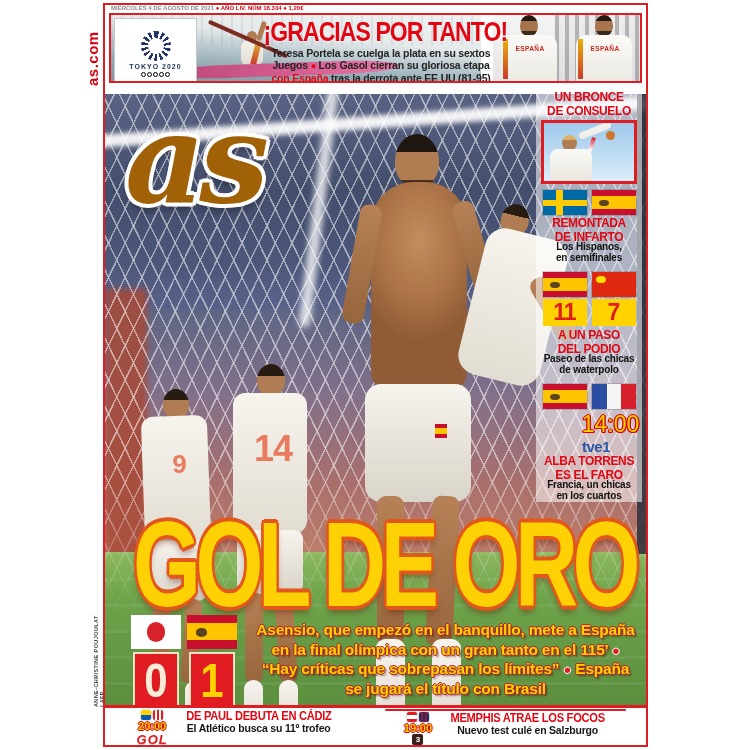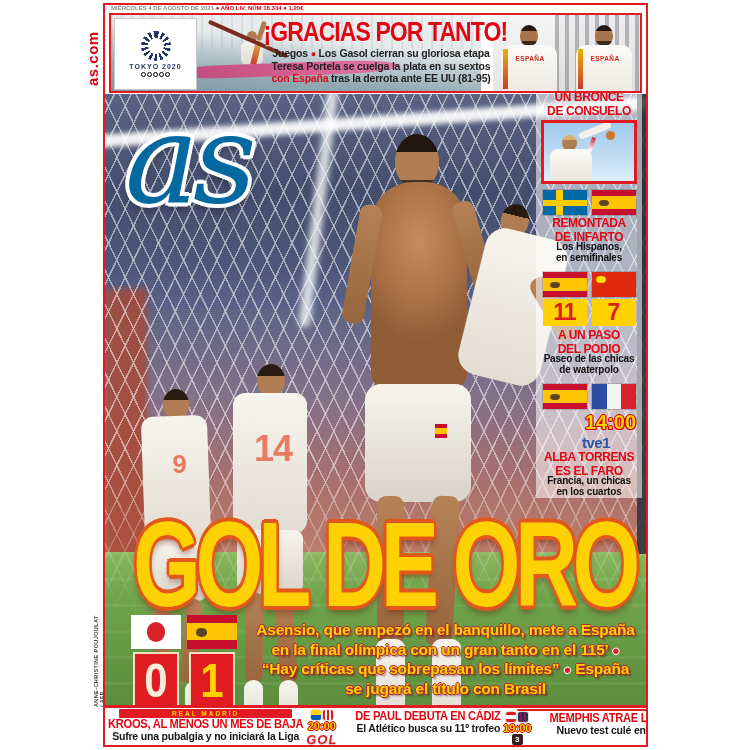--- a/index.html
+++ b/index.html
@@ -13,21 +13,21 @@
       color:#d6000f;font-weight:900;font-size:15px;letter-spacing:.5px;
       writing-mode:vertical-rl;transform:rotate(180deg);}
   .vert-credit{position:absolute;left:93px;top:612px;width:10px;height:95px;
       color:#444;font-size:5.5px;font-weight:700;letter-spacing:.4px;
       writing-mode:vertical-rl;transform:rotate(180deg);}
   
   .dateline{position:absolute;top:0px;left:6px;right:6px;height:8px;font-size:6px;
       font-weight:700;white-space:nowrap;}
   .dl-grey{color:#8a8a8a;} .dl-red{color:#d6000f;}
   
-  .banner{position:absolute;top:8px;left:4px;right:4px;height:80px;border:2px solid #e01b22;
+  .banner{position:absolute;top:8px;left:4px;right:4px;height:70px;border:2px solid #e01b22;
       background:#fff;z-index:15;overflow:hidden;}
   .kayak-photo{position:absolute;left:0;top:0;width:370px;height:100%;
       background:linear-gradient(185deg,#f0f2f2 0%,#e4e9ea 38%,#bccbd1 55%,#93aab4 75%,#7e98a4 100%);}
   .kayak-streaks{position:absolute;inset:0;opacity:.5;
       background:repeating-linear-gradient(90deg,rgba(110,120,130,.25) 0 2px,transparent 2px 10px);
       height:45%;}
   .kayak-hull{position:absolute;left:58px;top:48px;width:230px;height:13px;background:linear-gradient(90deg,#b94a79,#d95f92 60%,#e27aa6);border-radius:45%/90%;transform:rotate(-2deg);}
   .kayak-paddler{position:absolute;left:128px;top:16px;width:26px;height:34px;}
   .kp-head{position:absolute;left:8px;top:0;width:10px;height:11px;border-radius:50%;background:#b07c51;}
   .kp-body{position:absolute;left:2px;top:10px;width:22px;height:24px;border-radius:6px;background:linear-gradient(180deg,#f5f2ea,#e0dcd2);}
@@ -80,22 +80,22 @@
       background:
         repeating-linear-gradient(64deg,rgba(255,255,255,.8) 0 1.5px,transparent 1.5px 15px),
         repeating-linear-gradient(-64deg,rgba(255,255,255,.8) 0 1.5px,transparent 1.5px 15px);
       -webkit-mask-image:linear-gradient(180deg,#000 70%,transparent 100%);
       mask-image:linear-gradient(180deg,#000 70%,transparent 100%);}
   .ph-bar1{position:absolute;left:-20px;top:20px;width:115%;height:13px;background:rgba(255,255,255,.92);
       transform:rotate(-4deg);filter:blur(2.5px);border-radius:7px;}
   .ph-bar2{position:absolute;left:208px;top:-6px;width:11px;height:240px;background:rgba(255,255,255,.8);
       transform:rotate(7deg);filter:blur(3px);border-radius:6px;}
   .ph-post{position:absolute;right:0;top:0;width:9px;height:460px;background:#2b2f3a;opacity:.85;}
-  .as-logo{position:absolute;left:20px;top:-12px;z-index:5;color:#0369a1;
-      font-family:"DejaVu Serif",serif;font-style:italic;font-weight:normal;font-size:124px;line-height:1;
+  .as-logo{position:absolute;left:20px;top:-12px;z-index:5;color:#a16207;
+      font-family:"DejaVu Serif",serif;font-style:italic;font-weight:bold;font-size:124px;line-height:1;
       letter-spacing:-6px;
       text-shadow:-3px -3px 0 #fff,3px -3px 0 #fff,-3px 3px 0 #fff,3px 3px 0 #fff,
                   0 -4px 0 #fff,0 4px 0 #fff,-4px 0 0 #fff,4px 0 0 #fff,0 7px 8px rgba(0,0,0,.35);}
   
   .fig{position:absolute;}
   .p-head{position:absolute;border-radius:50% 50% 46% 46%;
       background:linear-gradient(180deg,#281b11 0 36%,#b07c51 36%);}
   .p-torso{position:absolute;background:linear-gradient(180deg,#f7f4ee 0%,#e2ddd2 100%);border-radius:12px;}
   .p-num{position:absolute;width:100%;text-align:center;color:#e87b60;font-weight:700;letter-spacing:-1px;}
   .p-skin{position:absolute;background:linear-gradient(180deg,#b68156,#96663c);border-radius:9px;}
@@ -130,21 +130,21 @@
   .f-spain{background:linear-gradient(180deg,#c8102e 0 25%,#ffc400 25% 75%,#c8102e 75%);}
   .f-spain::after{content:"";position:absolute;left:18%;top:38%;width:22%;height:26%;border-radius:45%;background:#5c4423;}
   .f-china{background:#de2910;}
   .f-china::after{content:"";position:absolute;left:10%;top:14%;width:22%;height:30%;border-radius:50%;background:#ffde00;}
   .f-france{background:linear-gradient(90deg,#2b4ea2 0 33%,#f4f4f4 33% 67%,#d7202c 67%);}
   .f-japan{background:#fff;}
   .f-japan::after{content:"";position:absolute;left:32%;top:22%;width:36%;height:56%;border-radius:50%;background:#d8222a;}
   .score-row{position:relative;display:flex;justify-content:center;gap:5px;margin:1px 0 3px;}
   .score-box{width:44px;height:27px;background:#ffd200;color:#e01b22;font-weight:900;font-size:23px;
       line-height:27px;letter-spacing:-1px;}
-  .sb-time{position:relative;color:#ffd200;font-weight:700;font-size:20px;letter-spacing:0px;
+  .sb-time{position:relative;color:#ffd200;font-weight:400;font-size:23px;letter-spacing:0px;
       text-shadow:-1.2px 0 #d6000f,1.2px 0 #d6000f,0 -1.2px #d6000f,0 1.2px #d6000f,1px 1px #d6000f,-1px 1px #d6000f;padding-left:43px;}
   .sb-tve{position:relative;color:#2b56a8;font-weight:900;font-size:15px;letter-spacing:-.5px;padding-left:14px;}
   .sb-gap{height:6px;}
   
   .goldeoro{position:absolute;left:0;right:0;top:504px;z-index:20;text-align:center;}
   .goldeoro span{display:inline-block;font-size:97px;font-weight:900;letter-spacing:-6px;color:#fdd104;
       white-space:nowrap;transform:scale(.9,1.24);
       text-shadow:-3px 0 #e2581c,3px 0 #e2581c,0 -3px #e2581c,0 3px #e2581c,
                   -2px -2px #e2581c,2px -2px #e2581c,-2px 2px #e2581c,2px 2px #e2581c,0 6px 6px rgba(90,20,0,.4);}
   
@@ -216,22 +216,22 @@
           <i class="r-blue"></i>
             <i class="r-yellow"></i>
             <i class="r-black"></i>
             <i class="r-green"></i>
             <i class="r-red"></i>
         </div>
       </div>
       <div class="banner-head">
         <span class="banner-title">¡GRACIAS POR TANTO!</span>
         <div class="banner-subs">
+          <div>Teresa Portela se cuelga la plata en su sextos</div>
           <div><span>Juegos </span><span class="bullet">●</span><span> Los Gasol cierran su gloriosa etapa</span></div>
-          <div>Teresa Portela se cuelga la plata en su sextos</div>
           <div><span class="red-txt">con España</span><span> tras la derrota ante EE UU (81-95)</span></div>
         </div>
       </div>
       <div class="gasol-photo">
         <div class="gasol-streaks"></div>
         <div class="gasol g1">
           <div class="g-head"></div>
           <div class="g-body"></div>
           <div class="g-stripe"></div>
           <div class="g-name">ESPAÑA</div>
@@ -382,27 +382,20 @@
           <span>0</span>
         </div>
       <div class="ms-box ms-away" style="left:84px;top:37px;">
           <span>1</span>
         </div>
     </div>
 
     <div class="subhead"><span>Asensio, que empezó en el banquillo, mete a España en la final olímpica con un gran tanto en el 115’ </span><span class="bullet2">●</span><span> “Hay críticas que sobrepasan los límites” </span><span class="bullet2">●</span><span> España se jugará el título con Brasil</span></div>
 
     <div class="bottom">
-      <div class="bs-sec s1">
-        <div class="bs-tag">REAL MADRID</div>
-        <div class="bs-txt">
-          <div class="bs-head">KROOS, AL MENOS UN MES DE BAJA</div>
-          <div class="bs-sub">Sufre una pubalgia y no iniciará la Liga</div>
-        </div>
-      </div>
       <div class="bs-sec s2">
         <div class="bs-tag">CARRANZA</div>
         <div class="bs-row">
           <div class="tvblock">
             <div class="crests">
               <div class="crest c-cadiz"></div>
               <div class="crest c-atletico"></div>
             </div>
             <div class="tv-time">20:00</div>
             <div class="tv-gol">GOL</div>

